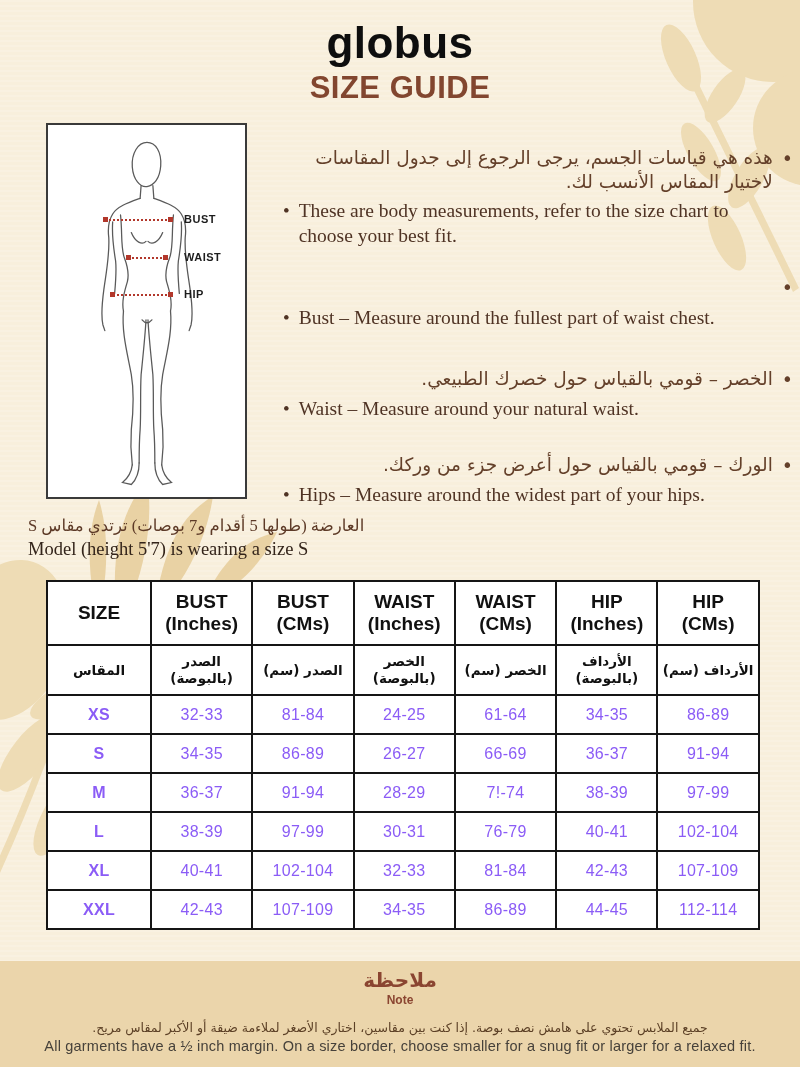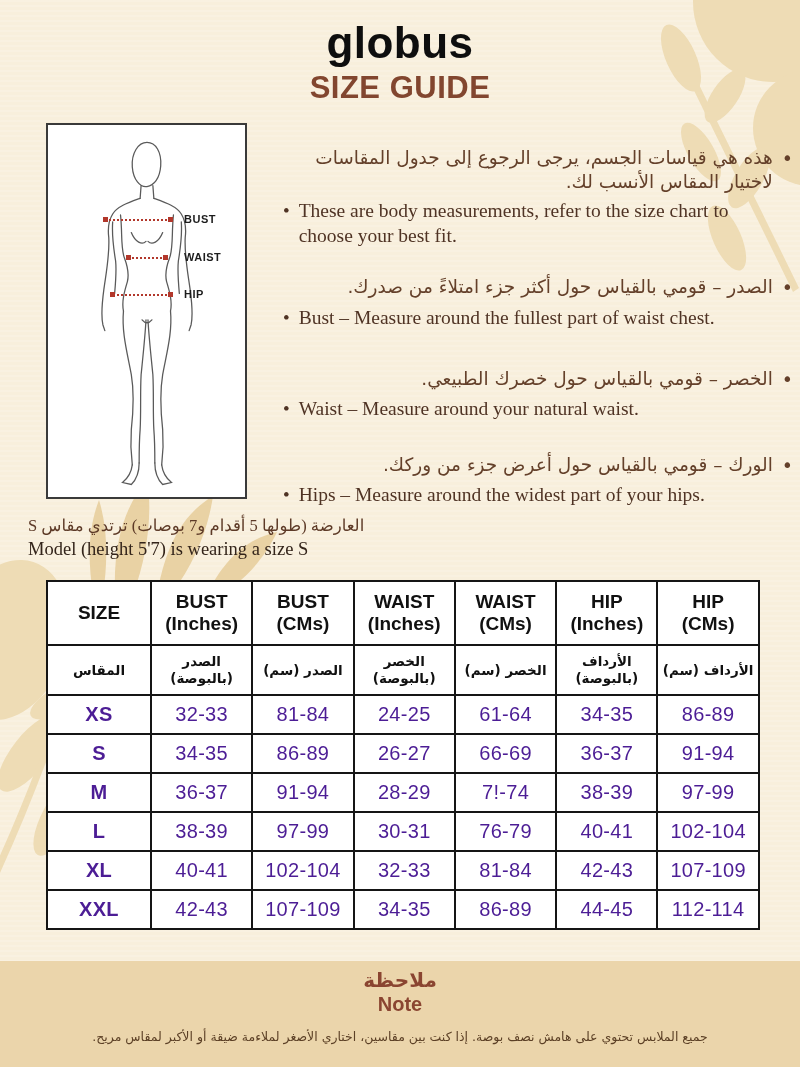--- a/index.html
+++ b/index.html
@@ -38,28 +38,28 @@
   
   .model-info{left:28px;top:516px;width:500px;}
   .model-ar{direction:rtl;text-align:left;font-family:Liberation Serif, serif;font-size:16.5px;color:#5d3a27;}
   .model-en{font-family:"Liberation Serif", serif;font-size:18.5px;color:#33241a;margin-top:3px;}
 
   
   .size-table{left:46px;top:580px;width:712px;border-collapse:collapse;table-layout:fixed;background:#fff;}
   .size-table th,.size-table td{border:2px solid #151515;text-align:center;vertical-align:middle;padding:0;background:#fff;}
   .size-table thead tr.en th{height:62px;font-size:19px;font-weight:800;line-height:1.18;color:#111;white-space:pre-line;}
   .size-table thead tr.ar th{height:48px;font-family:"DejaVu Sans", sans-serif;direction:rtl;font-size:13.5px;font-weight:700;line-height:1.25;color:#111;white-space:pre-line;}
-  .size-table tbody td{height:37px;font-size:20px;font-weight:500;color:#4c1d95;letter-spacing:.3px;}
+  .size-table tbody td{height:37px;font-size:16px;font-weight:500;color:#8b5cf6;letter-spacing:.3px;}
   .size-table tbody td.size-cell{font-weight:800;}
   col.c-size{width:104px;} col.c-std{width:101.3px;}
 
   
   .note{left:0;top:961px;width:800px;height:106px;background:#ebd5ab;text-align:center;}
   .note-title-ar{margin-top:7px;font-family:"DejaVu Sans", sans-serif;font-size:20px;font-weight:700;color:#8a4531;}
-  .note-title-en{font-size:20px;font-weight:800;color:#8a4531;margin-top:1px;}
+  .note-title-en{font-size:12px;font-weight:800;color:#8a4531;margin-top:1px;}
   .note-body-ar{direction:rtl;font-family:"DejaVu Sans", sans-serif;font-size:12.5px;color:#5c4026;margin-top:13px;}
   .note-body-en{font-size:14.5px;color:#46413a;margin-top:3px;letter-spacing:.2px;}
 </style>
 </head>
 <body>
 
 <div class="page">
 
   <svg class="deco" style="right:0;top:0;" width="175" height="295" viewBox="0 0 175 295">
     <g fill="#eedcb5">
@@ -132,21 +132,20 @@
 لاختيار المقاس الأنسب لك.</span>
     </div>
     <div class="b-item b-en gap-s">
       <span class="dot">•</span>
       <span class="pre">These are body measurements, refer to the size chart to
 choose your best fit.</span>
     </div>
 
     <div class="b-item b-ar gap-g1">
       <span class="dot">•</span>
-      <span>الصدر – قومي بالقياس حول أكثر جزء امتلاءً من صدرك.</span>
     </div>
     <div class="b-item b-en gap-s">
       <span class="dot">•</span>
       <span>Bust – Measure around the fullest part of waist chest.</span>
     </div>
 
     <div class="b-item b-ar gap-g2">
       <span class="dot">•</span>
       <span>الخصر – قومي بالقياس حول خصرك الطبيعي.</span>
     </div>
@@ -264,15 +263,16 @@
         <td>44-45</td>
         <td>112-114</td>
       </tr>
     </tbody>
   </table>
 
   <div class="layer note">
     <div class="note-title-ar">ملاحظة</div>
     <div class="note-title-en">Note</div>
     <div class="note-body-ar">جميع الملابس تحتوي على هامش نصف بوصة. إذا كنت بين مقاسين، اختاري الأصغر لملاءمة ضيقة أو الأكبر لمقاس مريح.</div>
+    <div class="note-body-en">All garments have a ½ inch margin. On a size border, choose smaller for a snug fit or larger for a relaxed fit.</div>
   </div>
 
 </div>
 
 </body></html>

